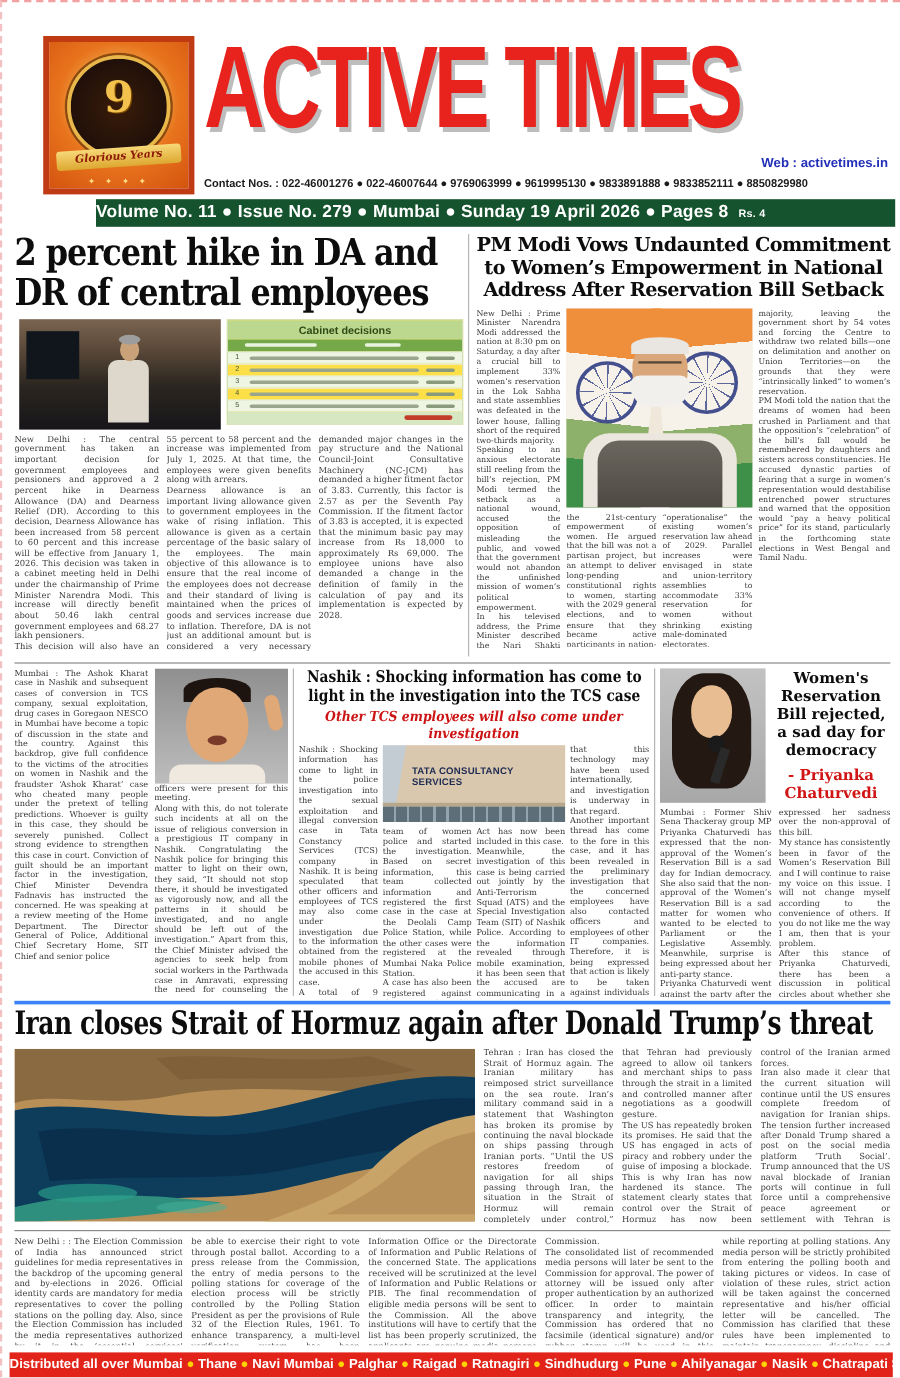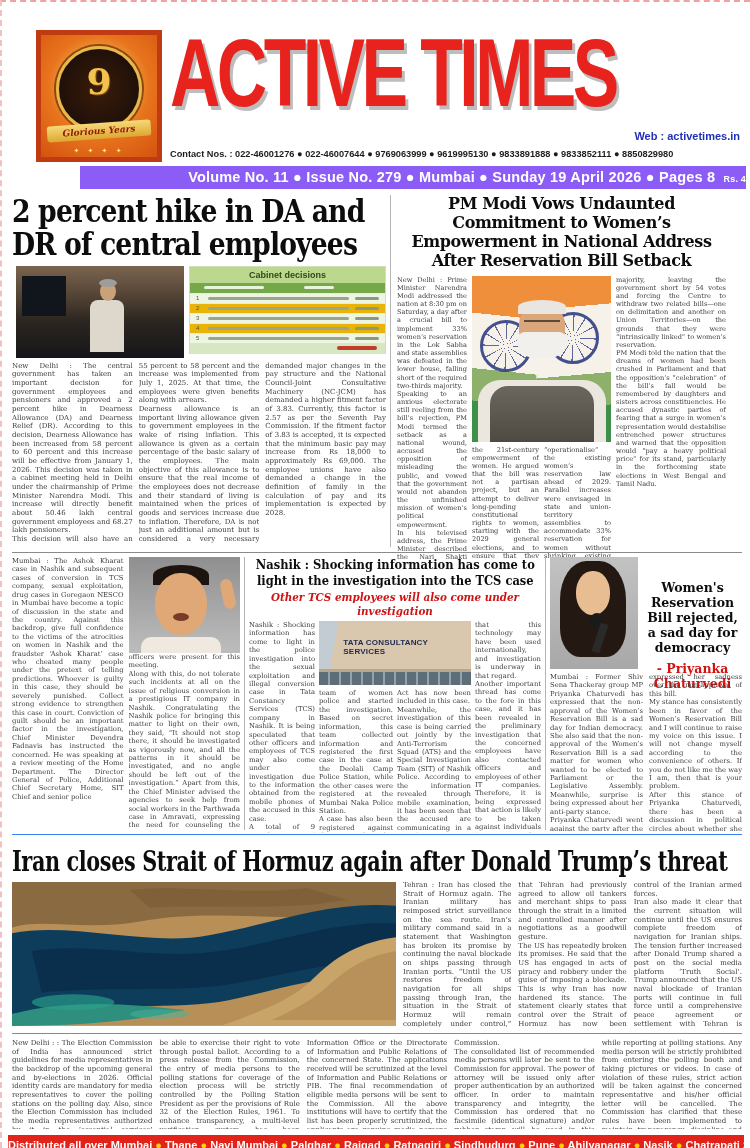--- a/index.html
+++ b/index.html
@@ -28,43 +28,43 @@
                 background:#fbdad6; border:2px solid #e89090; text-align:center; padding-top:10px;
                 font-family:"Liberation Sans",sans-serif; }
   .po-s { font-size:9.5px; font-weight:bold; color:#222; line-height:1.25; }
   .po-price { font-size:21px; font-weight:bold; color:#e8231d; line-height:1.2; }
   .web-line { position:absolute; right:10px; top:128px; font-family:"Liberation Sans",sans-serif;
               font-weight:bold; font-size:11px; color:#2230b8; }
   .contact-line { position:absolute; left:168px; top:146px; width:560px; font-family:"Liberation Sans",sans-serif;
                   font-weight:bold; font-size:9.5px; color:#1c1c1c; white-space:nowrap;
                   transform:scaleX(0.97); transform-origin:left top; }
 
-  .volume-bar { margin:2px 4px 0 78px; height:23px; background:#8b5cf6; color:#fff; text-align:right;
+  .volume-bar { margin:2px 4px 0 78px; height:23px; background:#14532d; color:#fff; text-align:left;
                 font-family:"Liberation Sans",sans-serif; font-weight:bold; font-size:14.5px; line-height:23px;
                 letter-spacing:0.2px; white-space:nowrap; }
   .volume-bar .rs4 { font-size:9px; margin-left:4px; }
 
   
   .coltext { font-size:7px; line-height:1.24; text-align:justify; color:#3b3b3b; white-space:pre-line; overflow:hidden; }
   .vdiv { width:1px; background:#b5b5b5; margin:0 4px; }
   h1,h2,h3 { font-family:"DejaVu Serif",serif; color:#0d0d0d; }
   .red { color:#d11414; }
 
   
-  .top-row { display:flex; padding:6px 24px 0 10px; height:358px; }
+  .top-row { display:flex; padding:6px 8px 0 10px; height:358px; }
   .art-da { width:374px; flex:none; }
   .da-head { font-size:31px; line-height:1.06; letter-spacing:-1px; transform:scaleX(0.86); transform-origin:left top; width:118%; }
   .da-media { display:flex; gap:5px; margin:5px 0 4px 4px; height:92px; }
   .photo-conf { position:relative; width:168px; height:92px; overflow:hidden;
                 background:linear-gradient(180deg,#7a6450 0%, #5c4a3a 26%, #2b2620 60%, #17151a 100%); }
   .conf-screen { position:absolute; left:6px; top:10px; width:44px; height:40px; background:#11151c; }
   .conf-man-shirt { position:absolute; left:74px; top:34px; width:34px; height:52px; border-radius:8px 8px 0 0; background:#ded8cc; }
   .conf-man-head { position:absolute; left:84px; top:16px; width:16px; height:19px; border-radius:50%; background:#c9a27a; }
   .conf-man-hair { position:absolute; left:83px; top:13px; width:18px; height:8px; border-radius:50%; background:#9d9d9d; }
-  .cab-table { position:relative; flex:1; height:88px; border:1px solid #cfe0bd; background:#eab308; font-family:"Liberation Sans",sans-serif; }
+  .cab-table { position:relative; flex:1; height:88px; border:1px solid #cfe0bd; background:#fde047; font-family:"Liberation Sans",sans-serif; }
   .cab-title { height:16px; background:#bcd78e; color:#2f4a15; font-weight:bold; font-size:9px; line-height:16px; text-align:center; }
   .cab-headrow { height:10px; background:#74a848; display:flex; align-items:center; gap:40px; padding:0 14px; }
   .cab-headrow i { display:block; height:3px; background:#e9f3de; border-radius:2px; }
   .cab-row { height:10px; display:flex; align-items:center; gap:6px; padding:0 6px; border-top:1px solid #e4eed6; }
   .cab-row:nth-child(odd) { background:#eef5e3; }
   .cab-row b { font-size:6px; color:#4a5a3a; font-weight:normal; width:6px; }
   .cab-bar { height:3px; background:#9aa58d; border-radius:2px; flex:1; }
   .cab-amt { height:3px; background:#8a9a7d; border-radius:2px; width:24px; }
   .cab-total { height:11px; background:#d7e7c2; display:flex; align-items:center; justify-content:flex-end; gap:8px; padding:0 8px; }
   .cab-total i { display:block; height:4px; width:40px; background:#c23c2c; border-radius:2px; }
@@ -125,27 +125,27 @@
   .tcs-windows { position:absolute; left:0; right:0; bottom:0; height:16px;
                  background:repeating-linear-gradient(90deg,#5e6e78 0 9px, #93a4ae 9px 11px); border-top:3px solid #b7a78c; }
 
   .art-priyanka { flex:1; }
   .py-top { display:flex; gap:5px; height:112px; }
   .photo-priyanka { position:relative; width:88px; flex:none; overflow:hidden; background:linear-gradient(180deg,#c2c2c2,#a8a8a8); }
   .py-hair { position:absolute; left:10px; top:4px; width:66px; height:96px; border-radius:40% 40% 30% 30%; background:#241812; }
   .py-face { position:absolute; left:26px; top:14px; width:34px; height:44px; border-radius:48%; background:#e8bd92; }
   .py-mic { position:absolute; left:40px; top:56px; width:14px; height:14px; border-radius:50%; background:#1a1a1a; }
   .py-mic-handle { position:absolute; left:46px; top:66px; width:8px; height:30px; background:#2a2a2a; transform:rotate(18deg); }
-  .py-head { flex:1; font-size:12.5px; line-height:1.2; text-align:center;margin-top:23px; }
+  .py-head { flex:1; font-size:12.5px; line-height:1.2; text-align:center; }
   .py-head .red { display:block; margin-top:6px; }
   .py-cols { display:flex; gap:6px; height:158px; margin-top:4px; }
   .py-cols .coltext { flex:1; }
 
   
-  .iran-sec { margin:4px 8px 0 10px; border-top:1px solid #3b82f6; padding-top:11px; }
+  .iran-sec { margin:4px 8px 0 10px; border-top:3px solid #3b82f6; padding-top:1px; }
   .iran-head { font-size:27px; white-space:nowrap; letter-spacing:-0.5px; transform:scaleX(0.77); transform-origin:left top; }
   .iran-body { display:flex; gap:7px; margin-top:4px; height:146px; }
   .photo-hormuz { width:384px; flex:none; overflow:hidden; }
   .iran-body .coltext { flex:1; }
 
   
   .elect-sec { display:flex; gap:7px; margin:6px 8px 0 10px; border-top:1px solid #8a8a8a; padding-top:5px; height:96px; }
   .elect-head { width:146px; flex:none; font-size:13.5px; line-height:1.05; letter-spacing:-0.3px; }
   .elect-sec .coltext { flex:1; }
 

